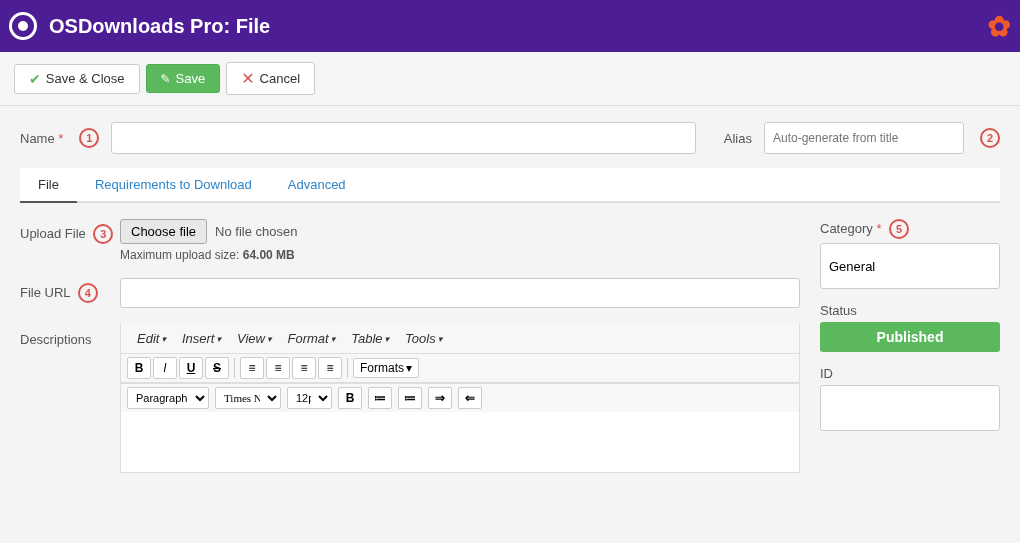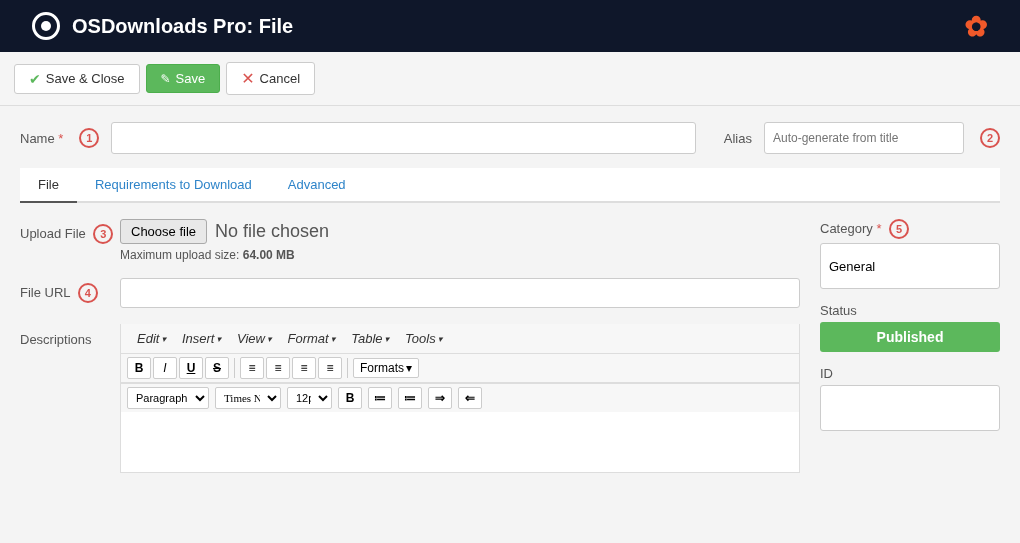--- a/index.html
+++ b/index.html
@@ -1,24 +1,24 @@
 <!DOCTYPE html>
 <html><head>
   <meta charset="utf-8">
   <style>
     * { box-sizing: border-box; margin: 0; padding: 0; }
     body { font-family: Arial, sans-serif; font-size: 13px; background: #f4f4f4; color: #333; width: 1020px; }
 
     
     .header {
-      background: #0f172a;
+      background: #4c1d95;
       color: white;
       display: flex;
       align-items: center;
-      padding: 0 32px;
+      padding: 0 9px;
       height: 52px;
     }
     .header-icon {
       width: 28px; height: 28px;
       border: 3px solid white;
       border-radius: 50%;
       display: flex; align-items: center; justify-content: center;
       margin-right: 12px;
     }
     .header-icon-dot {
@@ -137,21 +137,21 @@
     
     .upload-row { display: flex; align-items: center; gap: 8px; margin-bottom: 4px; }
     .choose-file-btn {
       padding: 4px 10px;
       border: 1px solid #aaa;
       border-radius: 3px;
       background: #e8e8e8;
       cursor: pointer;
       font-size: 13px;
     }
-    .no-file-text { color: #555; font-size: 18px; }
+    .no-file-text { color: #555; font-size: 13px; }
     .upload-size { font-size: 12px; color: #555; margin-top: 2px; }
     .upload-size strong { font-weight: bold; }
 
     
     .url-input {
       width: 100%;
       height: 30px;
       border: 1px solid #ccc;
       border-radius: 3px;
       padding: 4px 8px;

